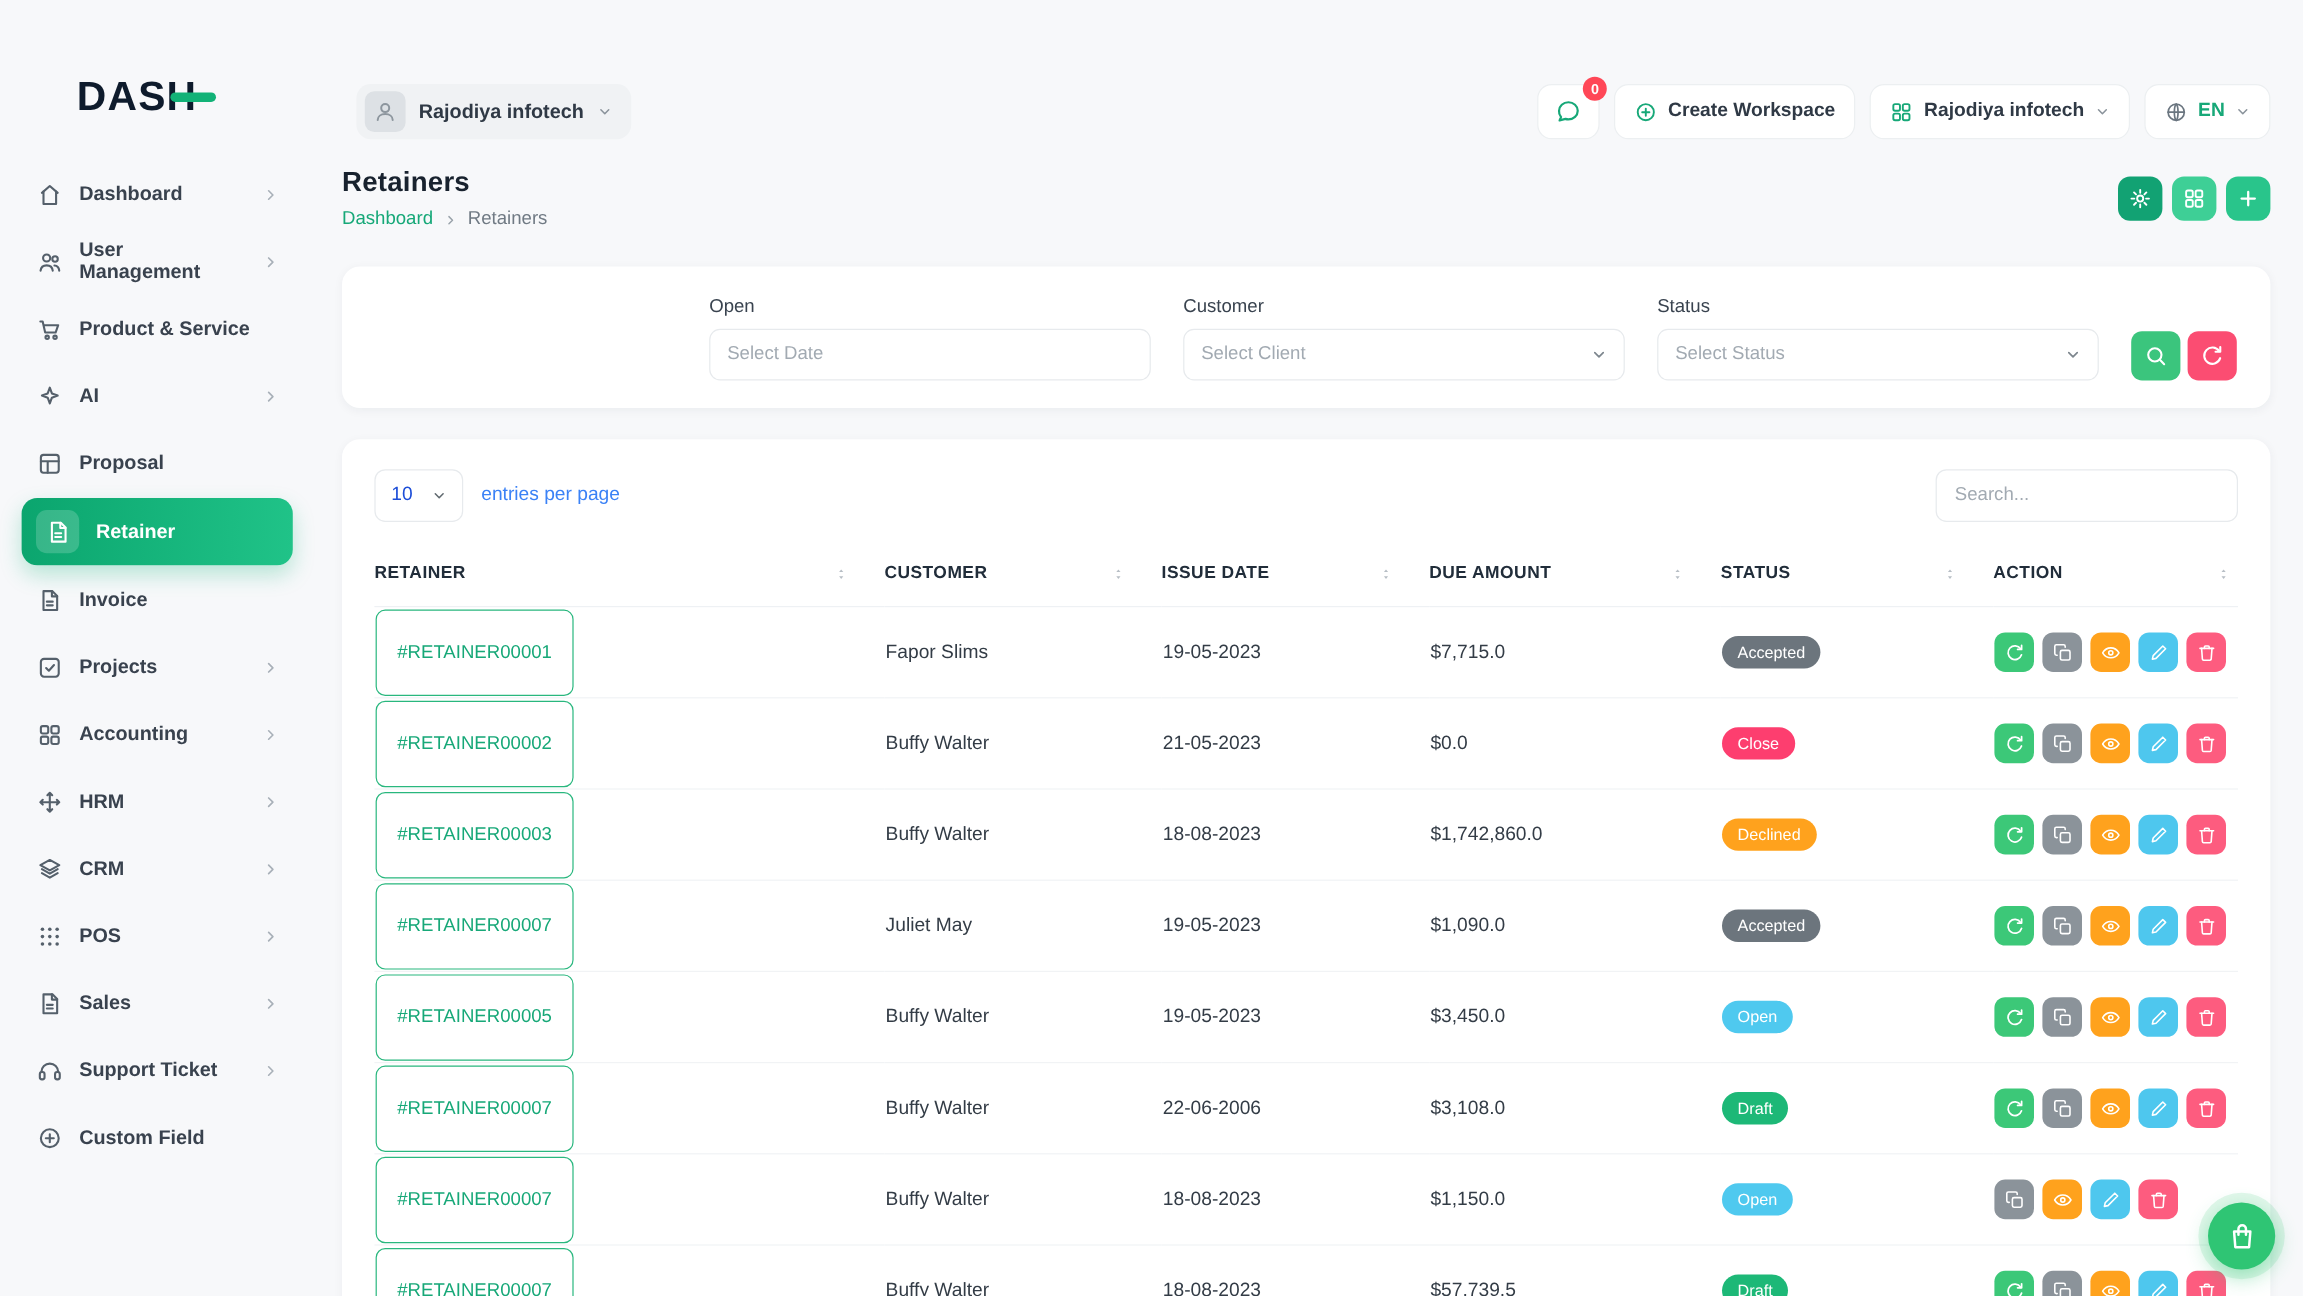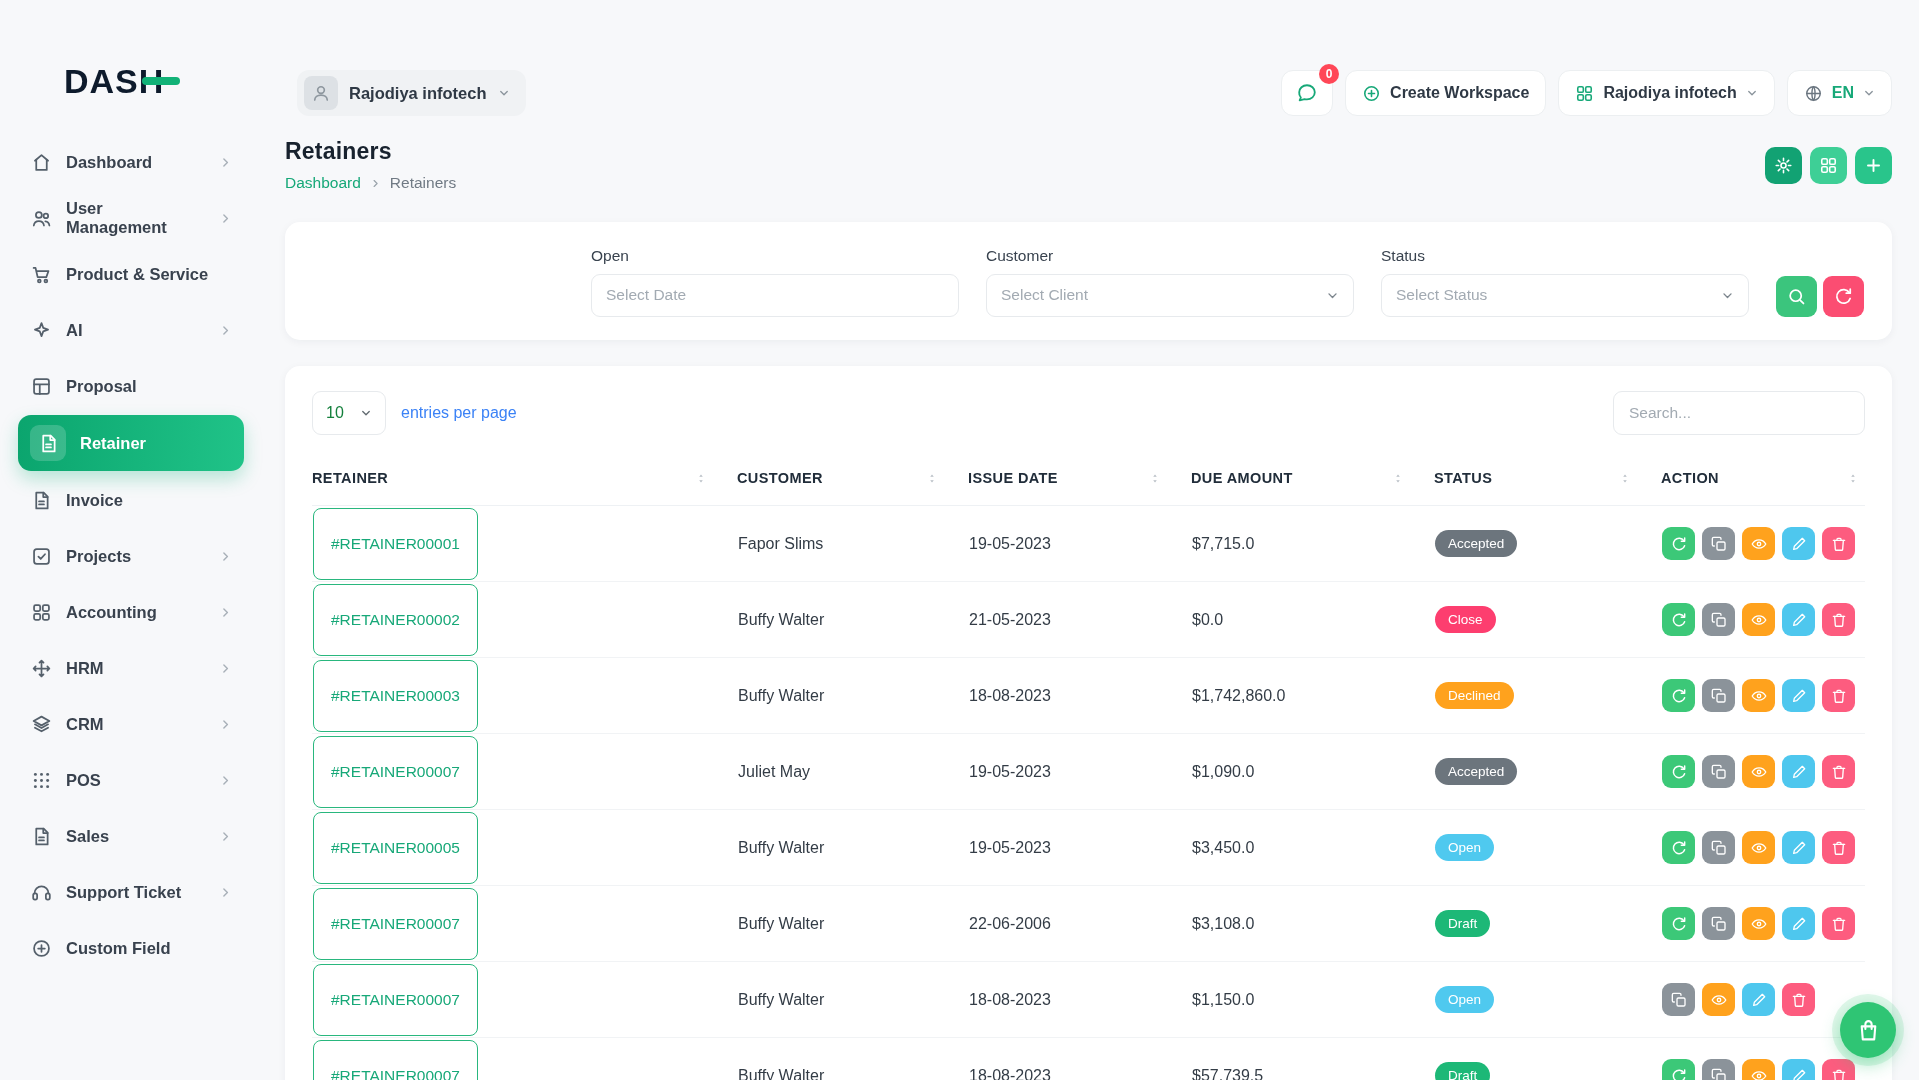--- a/index.html
+++ b/index.html
@@ -86,21 +86,21 @@
   .btn-sq .ic{width:19px;height:19px;}
   .btn-search{background:#3bc57d;}
   .btn-reset{background:#fb4d72;}
   .control .chev{width:13px;height:13px;color:#7d868e;}
 
   
   .table-card{margin-top:26px;height:760px;padding:25px 27px;box-sizing:border-box;}
   .list-controls{display:flex;align-items:center;justify-content:space-between;}
   .per-page{display:flex;align-items:center;gap:15px;}
   .entries{width:74px;height:44px;border:1px solid #e7eaed;border-radius:9px;display:flex;align-items:center;
-           justify-content:space-between;padding:0 13px;box-sizing:border-box;font-size:16px;color:#15803d;cursor:pointer;background:#fff;}
+           justify-content:space-between;padding:0 13px;box-sizing:border-box;font-size:16px;color:#1d4ed8;cursor:pointer;background:#fff;}
   .entries .chev{width:12px;height:12px;color:#60696f;}
   .entries-lbl{font-size:16px;color:#3b82f6;}
   .search-input{width:252px;height:44px;border:1px solid #e7eaed;border-radius:9px;padding:0 15px;
                 font-size:15.5px;color:#343e48;outline:none;box-sizing:border-box;font-family:inherit;}
   .search-input::placeholder{color:#a2aab2;}
 
   table{width:100%;border-collapse:collapse;table-layout:fixed;margin-top:14px;}
   th{padding:21px 0 19px;border-bottom:1px solid #eef1f4;text-align:left;}
   .th-in{display:flex;align-items:center;justify-content:space-between;padding-right:30px;
          font-size:14.5px;font-weight:700;color:#212d3a;letter-spacing:.4px;text-transform:uppercase;cursor:pointer;}

